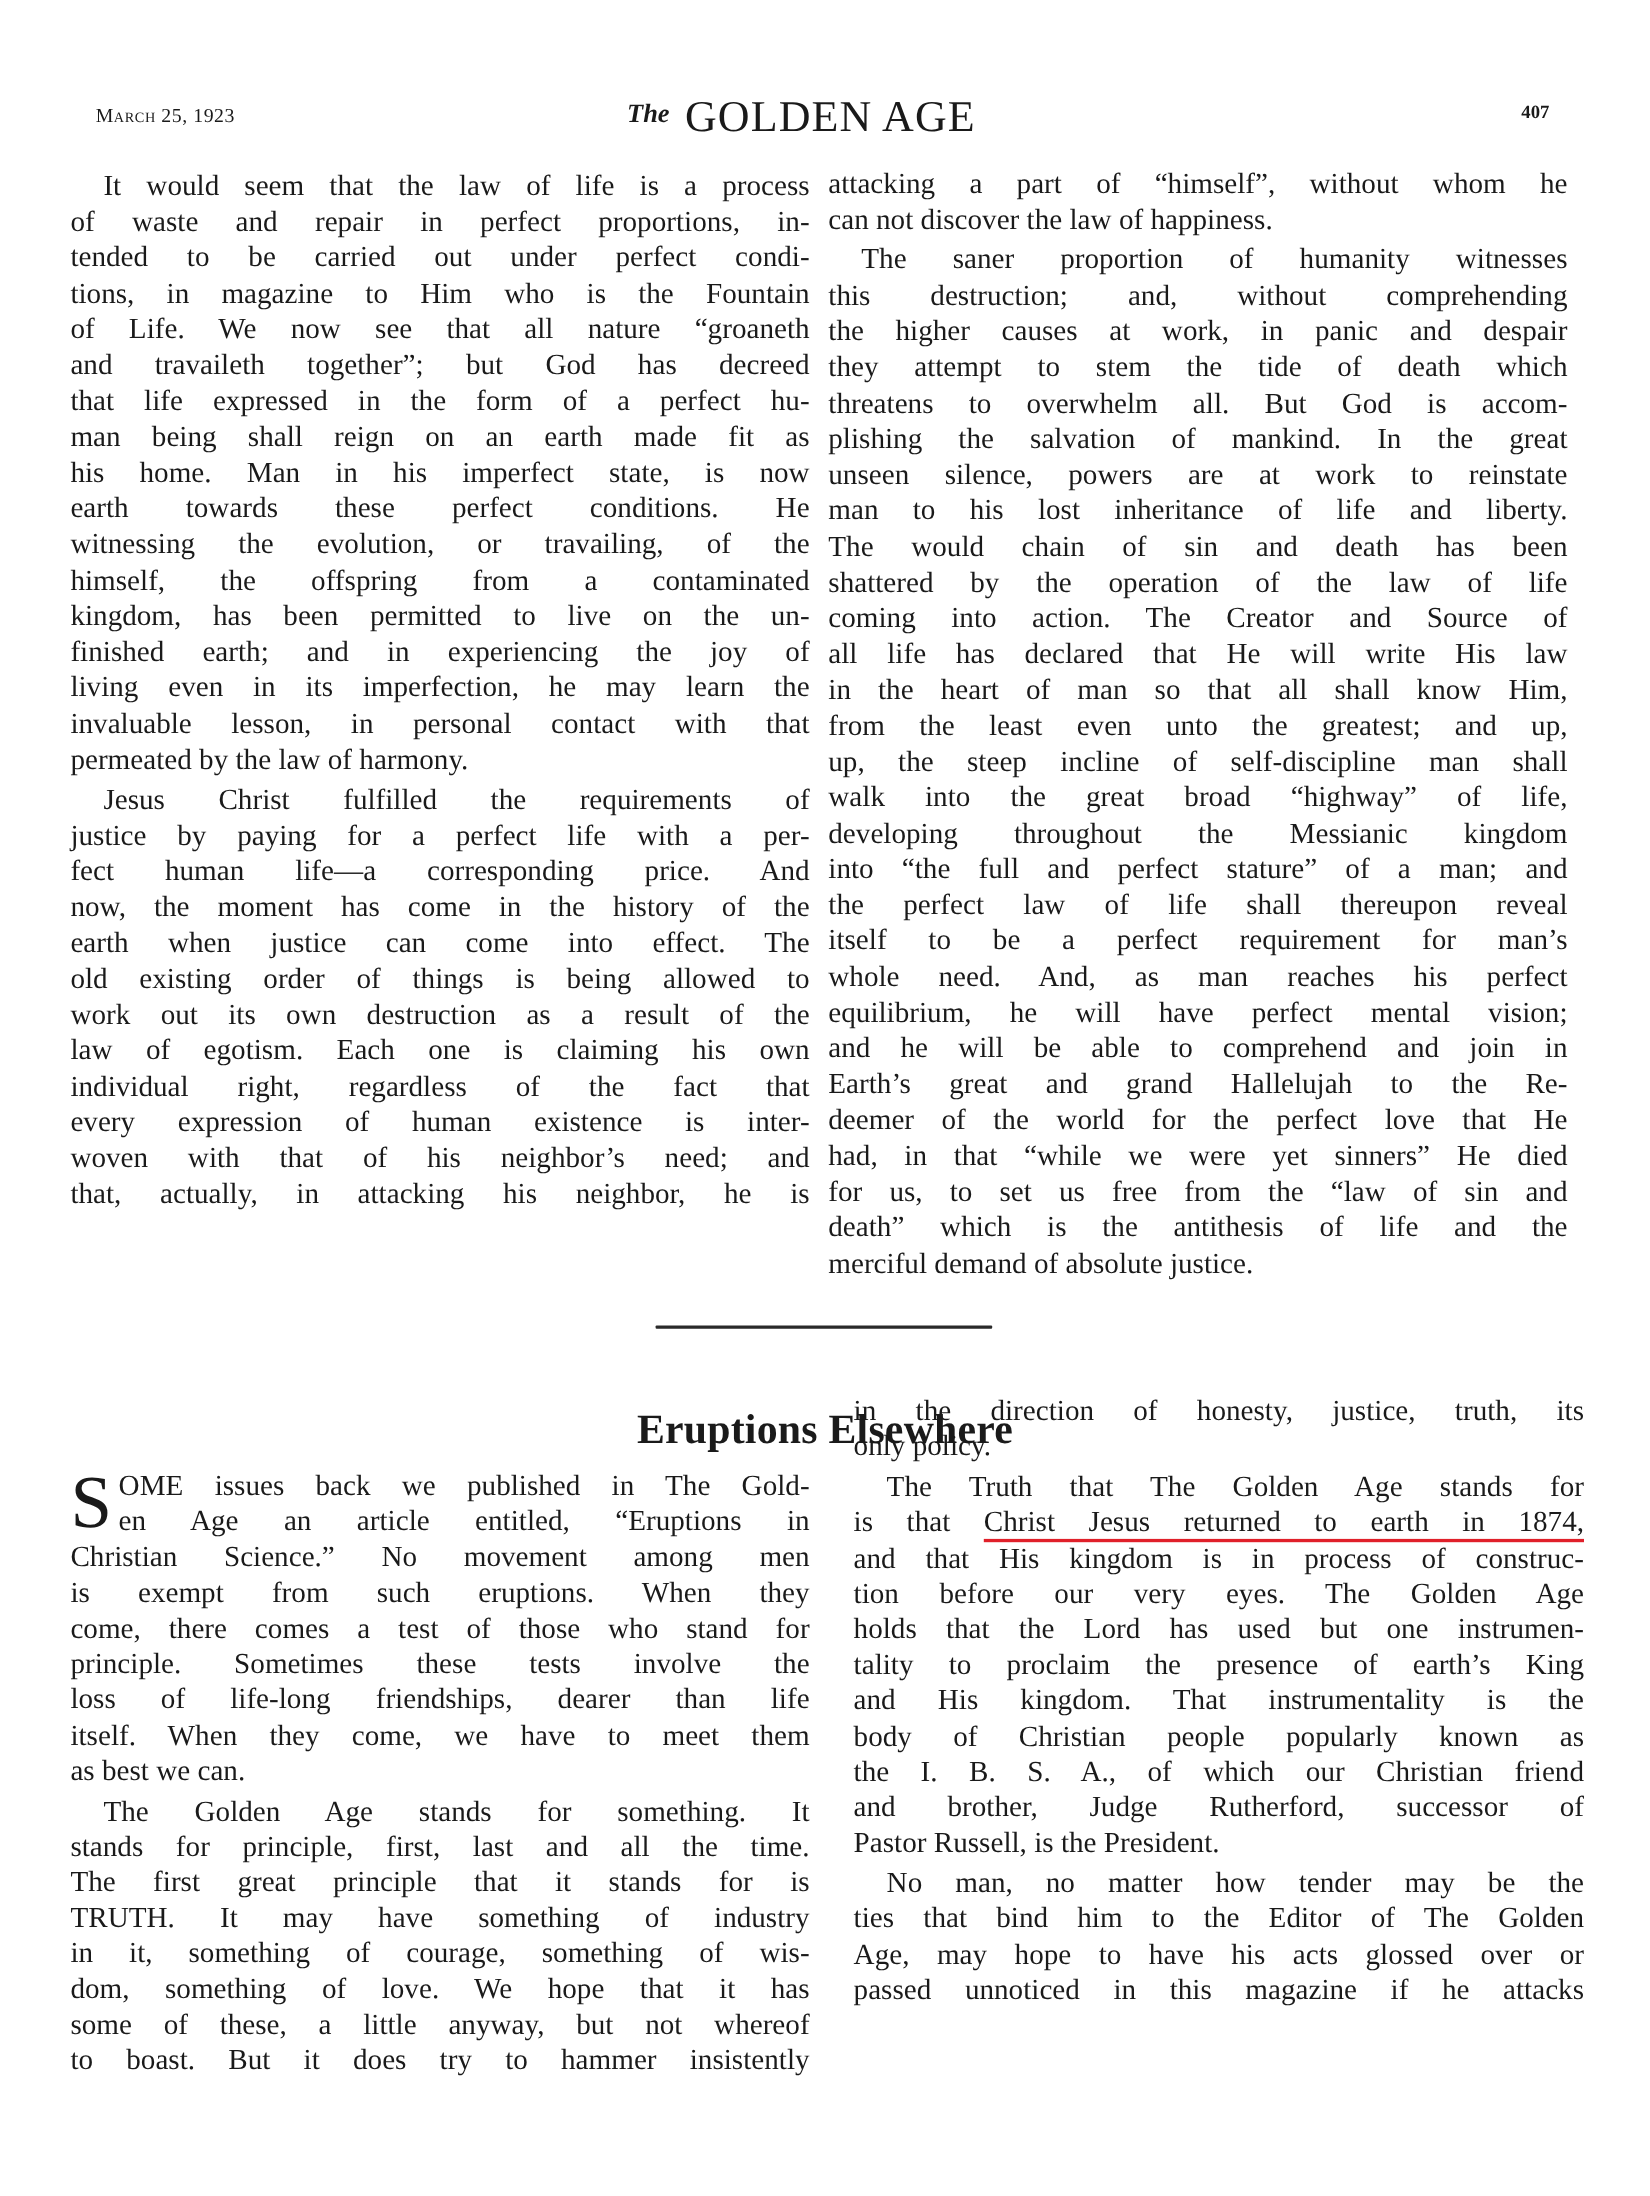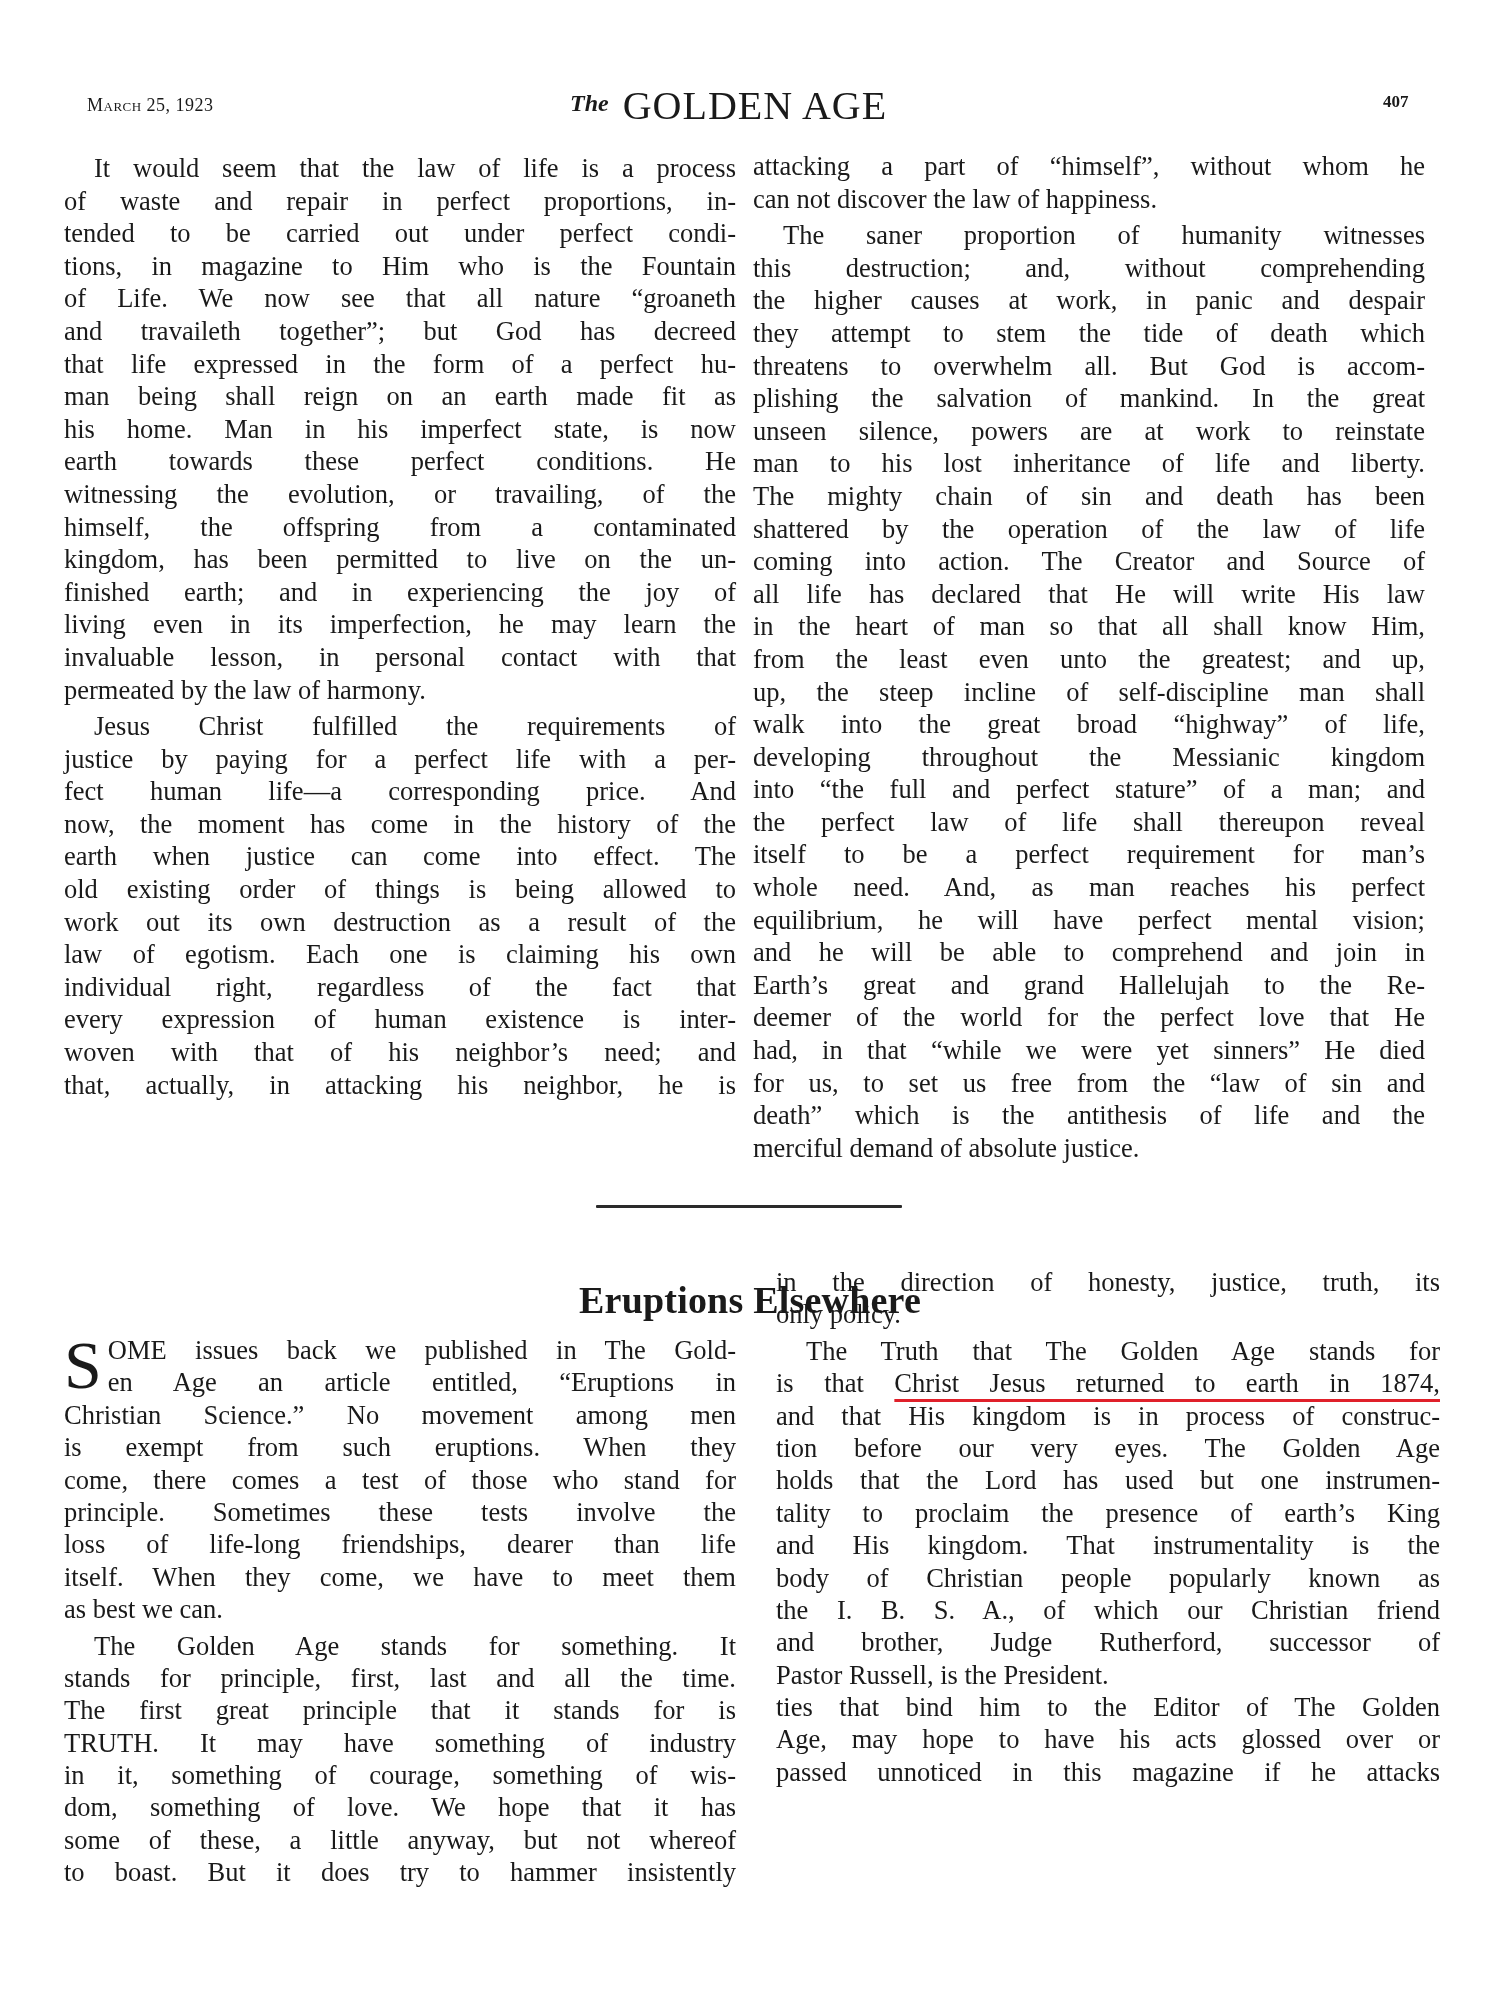--- a/index.html
+++ b/index.html
@@ -105,21 +105,21 @@
   <span class="line">attacking a part of “himself”, without whom he</span>
   <span class="line last">can not discover the law of happiness.</span>
   <span class="line indent" style="margin-top:4px">The saner proportion of humanity witnesses</span>
   <span class="line">this destruction; and, without comprehending</span>
   <span class="line">the higher causes at work, in panic and despair</span>
   <span class="line">they attempt to stem the tide of death which</span>
   <span class="line">threatens to overwhelm all. But God is accom-</span>
   <span class="line">plishing the salvation of mankind. In the great</span>
   <span class="line">unseen silence, powers are at work to reinstate</span>
   <span class="line">man to his lost inheritance of life and liberty.</span>
-  <span class="line">The mighty chain of sin and death has been</span>
+  <span class="line">The would chain of sin and death has been</span>
   <span class="line">shattered by the operation of the law of life</span>
   <span class="line">coming into action. The Creator and Source of</span>
   <span class="line">all life has declared that He will write His law</span>
   <span class="line">in the heart of man so that all shall know Him,</span>
   <span class="line">from the least even unto the greatest; and up,</span>
   <span class="line">up, the steep incline of self-discipline man shall</span>
   <span class="line">walk into the great broad “highway” of life,</span>
   <span class="line">developing throughout the Messianic kingdom</span>
   <span class="line">into “the full and perfect stature” of a man; and</span>
   <span class="line">the perfect law of life shall thereupon reveal</span>
@@ -167,16 +167,17 @@
   <span class="line"><span>is that</span> <span class="highlight-underline">Christ Jesus returned to earth in 1874,</span></span>
   <span class="line">and that His kingdom is in process of construc-</span>
   <span class="line">tion before our very eyes. The Golden Age</span>
   <span class="line">holds that the Lord has used but one instrumen-</span>
   <span class="line">tality to proclaim the presence of earth’s King</span>
   <span class="line">and His kingdom. That instrumentality is the</span>
   <span class="line">body of Christian people popularly known as</span>
   <span class="line">the I. B. S. A., of which our Christian friend</span>
   <span class="line">and brother, Judge Rutherford, successor of</span>
   <span class="line last">Pastor Russell, is the President.</span>
+  <span class="line indent" style="margin-top:4px">No man, no matter how tender may be the</span>
   <span class="line">ties that bind him to the Editor of The Golden</span>
   <span class="line">Age, may hope to have his acts glossed over or</span>
   <span class="line">passed unnoticed in this magazine if he attacks</span>
 </section>
 
 </body></html>

